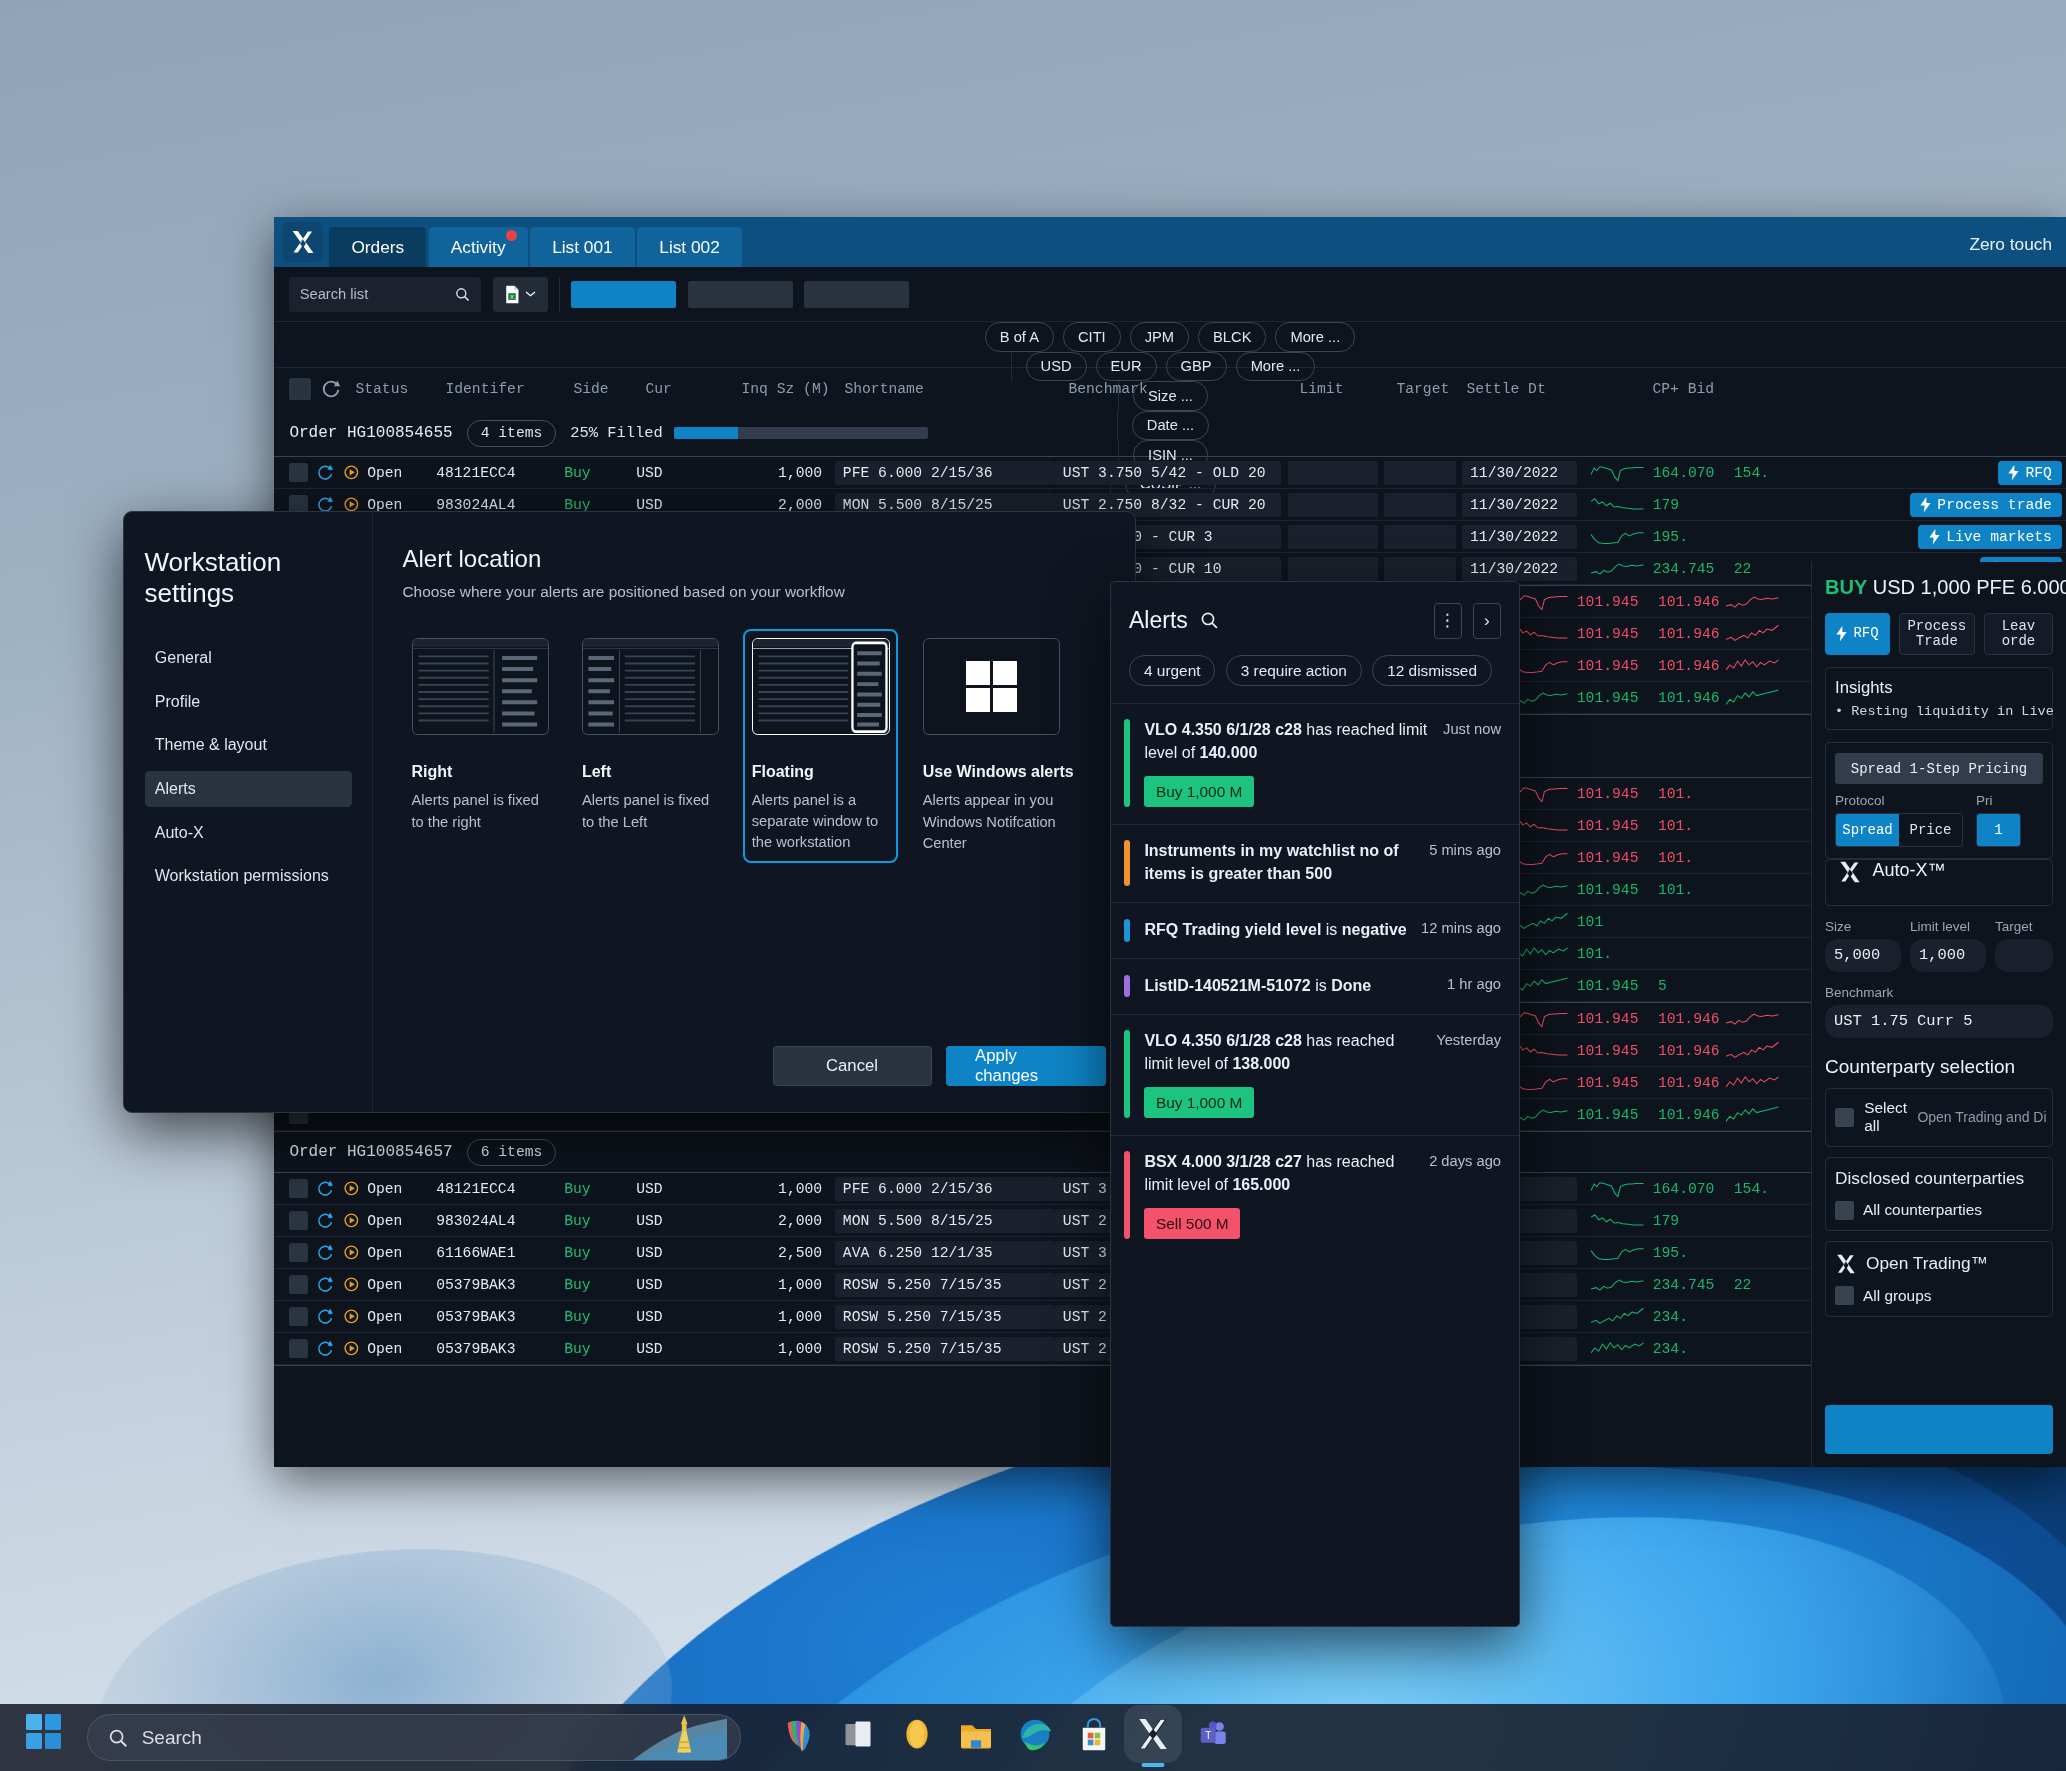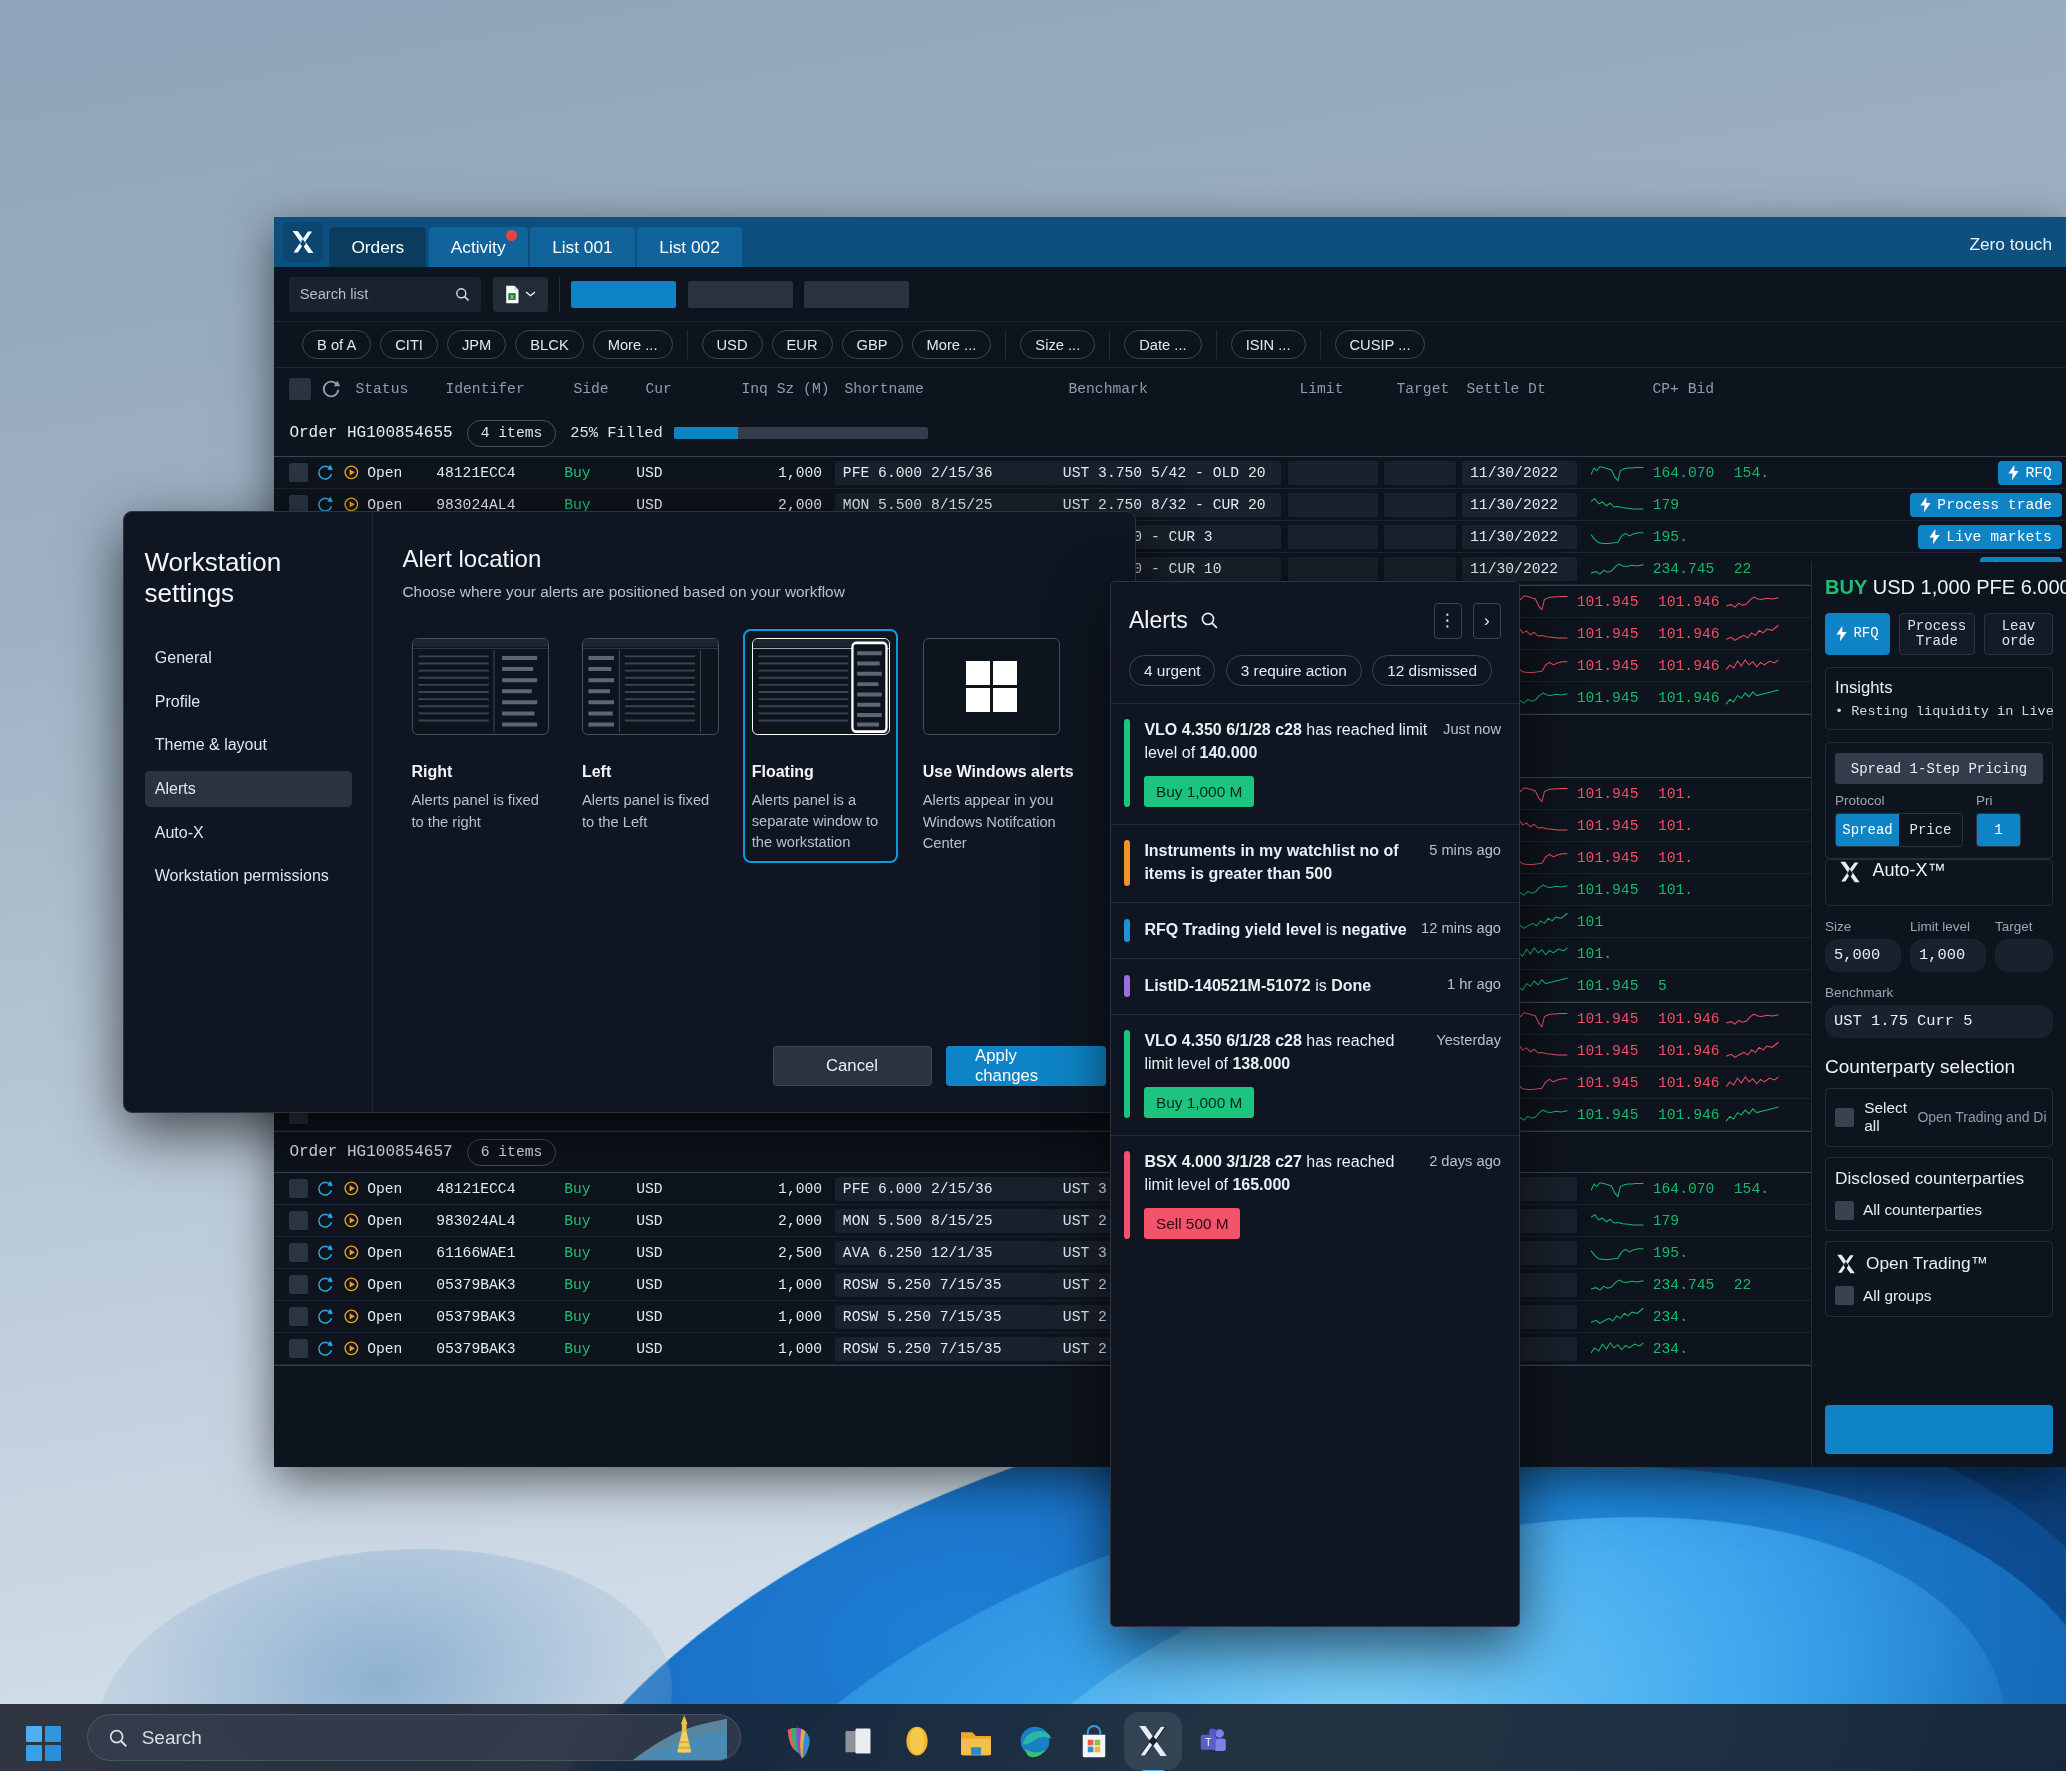--- a/index.html
+++ b/index.html
@@ -34,21 +34,21 @@
          background: radial-gradient(ellipse at 50% 40%, rgba(130,170,205,0.85) 0%, rgba(150,180,210,0.3) 60%, rgba(160,190,215,0) 100%);
          transform: rotate(-6deg); }
 
   
   .taskbar {
     position:absolute; left:0; bottom:0; width:2066px; height:67px;
     background: rgba(24,30,42,0.88);
     backdrop-filter: blur(13px);
     display:flex; align-items:center;
   }
-  .tb-inner { display:flex; align-items:flex-end; gap:9px; padding-left:26px; }
+  .tb-inner { display:flex; align-items:flex-start; gap:9px; padding-left:26px; }
   .win-logo { width:35px; height:35px; display:grid;
     grid-template-columns:1fr 1fr; grid-template-rows:1fr 1fr; gap:3.2px; }
   .win-logo i { background:#3fa3e8; display:block; border-radius:1.3px; }
   .win-logo i:nth-child(1){ background:#4eb1ef; }
   .win-logo i:nth-child(2){ background:#2f96e0; }
   .win-logo i:nth-child(3){ background:#3aa0e6; }
   .win-logo i:nth-child(4){ background:#2a8fd9; }
   .tb-search {
     margin-left:16.7px; width:654px; height:47px; border-radius:24px;
     background: rgba(55,62,78,0.75); border:0.6px solid rgba(120,132,152,0.35);
@@ -100,22 +100,22 @@
   .searchbox { width:192px; height:35px; background:#1b222d; border-radius:3.2px;
     display:flex; align-items:center; padding:0 10.3px; justify-content:space-between; }
   .searchbox span { color:#b3bcc9; font-size:14.7px; }
   .xls-btn { width:55px; height:35px; background:#232b37; border-radius:3.2px;
     display:flex; align-items:center; justify-content:center; gap:3.8px; }
   .tb-div { width:0.6px; height:35px; background:#242d3a; }
   .sw-blk { width:105px; height:27px; border-radius:2.6px; background:#2a3340; }
   .sw-blk.on { background:#0e84c6; }
 
   
-  .chiprow { height:46px; display:flex; align-items:center; padding:0 14px; gap:0;
-    border-bottom:0.6px solid #1c2531; }
+  .chiprow { height:46px; display:flex; align-items:center; padding:0 21px; gap:0;
+    border-bottom:0.6px solid #1c2531;flex-direction:column; }
   .chipgrp { display:flex; gap:9px; padding:0 14px; align-items:center; }
   .chipgrp + .chipgrp { border-left:0.6px solid #222b38; }
   .chip { height:29.5px; padding:0 14px; border-radius:14.7px; border:0.6px solid #3b4655;
     color:#e2e8f0; font-size:14.7px; display:flex; align-items:center; cursor:pointer; }
   .thead { height:42px; display:flex; align-items:center; color:#8e9bab;
     font-family:"Liberation Mono", monospace; font-size:14.7px; padding-left:15.4px; }
   .hcb { width:22px; height:22px; border-radius:2.6px; background:#2a3340; flex:none; }
   .th { flex:none; }
   .ordline { display:flex; align-items:center; gap:14px; height:46px; padding-left:15.4px; }
   .ordline .oid { color:#e6ecf3; font-family:"Liberation Mono", monospace; font-size:16px; }

